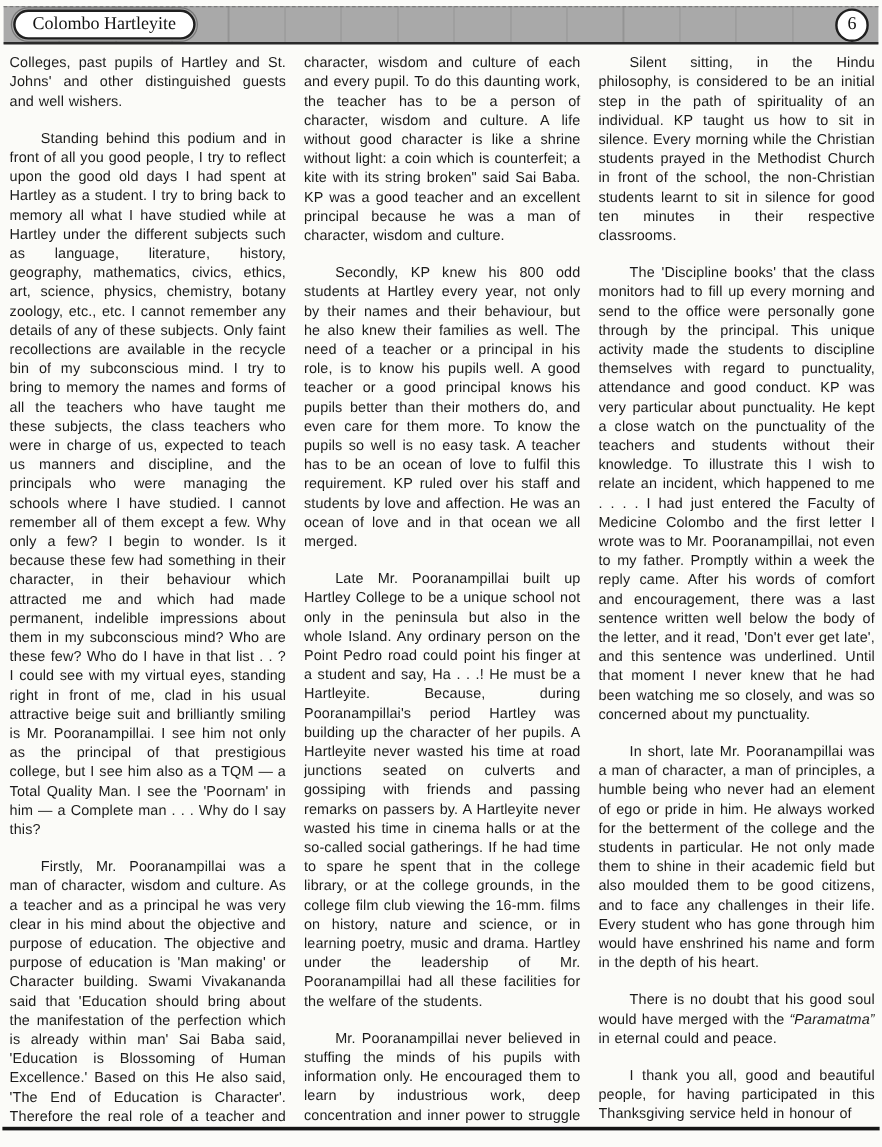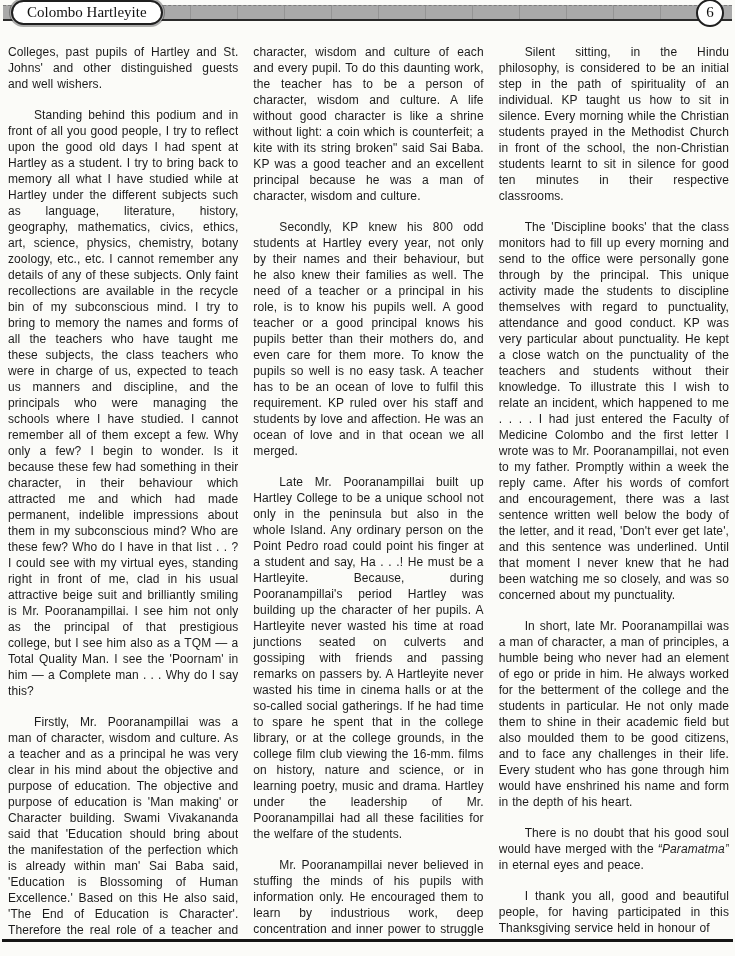--- a/index.html
+++ b/index.html
@@ -12,21 +12,21 @@
     position: relative;
   }
   .page {
     width: 735px; height: 956px;
     background: #fbfbf8;
     position: relative;
   }
   
   .header-band {
     position: absolute; left: 3px; top: 5px; right: 3px;
-    height: 16px;
+    height: 32px;
     background:
       repeating-linear-gradient(90deg, transparent 0 46px, rgba(0,0,0,0.12) 46px 47px),
       #a9a9a9;
     border-top: 1px dashed #7c7c7c;
     border-bottom: 2px solid #2a2a2a;
     display: flex; align-items: center; justify-content: space-between;
     padding: 0 8px;
     box-sizing: border-box;
   }
   .title-pill {
@@ -103,20 +103,20 @@
     <div class="col">
         <p class="para"><span>character, wisdom and culture of each and every pupil.  To do this daunting work, the teacher has to be a person of character, wisdom and culture.  A life without good character is like a shrine without light: a coin which is counterfeit; a kite with its string broken" said Sai Baba.  KP was a good teacher and an excellent principal because he was a man of character, wisdom and culture.</span></p>
         <p class="para indent"><span>Secondly, KP knew his 800 odd students at Hartley every year, not only by their names and their behaviour, but he also knew their families as well.  The need of a teacher or a principal in his role, is to know his pupils well.  A good teacher or a good principal knows his pupils better than their mothers do, and even care for them more.  To know the pupils so well is no easy task.  A teacher has to be an ocean of love to fulfil this requirement. KP ruled over his staff and students by love and affection.  He was an ocean of love and in that ocean we all merged.</span></p>
         <p class="para indent"><span>Late Mr. Pooranampillai built up Hartley College to be a unique school not only in the peninsula but also in the whole Island.  Any ordinary person on the Point Pedro road could point his finger at a student and say,  Ha . . .! He must be a Hartleyite.  Because, during Pooranampillai's period Hartley was building up the character of her pupils. A Hartleyite never wasted his time at road junctions seated on culverts and gossiping with friends and passing remarks on passers by.   A Hartleyite never wasted his time in cinema halls or at the so-called social gatherings.  If he had time to spare he spent that in the college library,  or at the college grounds, in the college film club viewing the 16-mm.  films on history, nature and science, or in learning poetry, music and drama. Hartley    under    the    leadership    of Mr. Pooranampillai had all these facilities for the welfare of the students.</span></p>
         <p class="para indent"><span>Mr. Pooranampillai never believed in stuffing the minds of his pupils with information only.  He encouraged them to learn by industrious work, deep concentration and inner power to struggle hard against the storm of any unfavourable circumstances.  His 3D approach of Duty, Discipline and</span></p>
       </div>
     <div class="col">
         <p class="para indent"><span>Silent sitting, in the Hindu philosophy, is considered to be an initial step in the path of spirituality of an individual.  KP taught us how to sit in silence.  Every morning while the Christian students prayed in the Methodist Church in front of the school, the non-Christian students learnt to sit in silence for good ten minutes in their respective classrooms.</span></p>
         <p class="para indent"><span>The 'Discipline books' that the class monitors had to fill up every morning and send to the office were personally gone through by the principal.  This unique activity made the students to discipline themselves with regard to punctuality, attendance and good conduct.  KP was very particular about punctuality.  He kept a close watch on the punctuality of the teachers and students without their knowledge.  To illustrate this I wish to relate an incident, which happened to me . . . .  I had just entered the Faculty of Medicine Colombo and the first letter I wrote was to Mr. Pooranampillai, not even to my father.  Promptly within a week the reply came.  After his words of comfort and encouragement, there was a last sentence written well below the body of the letter, and it read, 'Don't ever get late', and this sentence was underlined.  Until that moment I never knew that he had been watching me so closely, and was so concerned about my punctuality.</span></p>
         <p class="para indent"><span>In short, late Mr. Pooranampillai was a man of character, a man of principles, a humble being who never had an element of ego or pride in him.  He always worked for the betterment of the college and the students in particular.  He not only made them to shine in their academic field but also moulded them to be good citizens,  and to face any challenges in their life.  Every student who has gone through him would have enshrined his name and form in the depth of his heart.</span></p>
-        <p class="para indent"><span>There is no doubt that his good soul would have merged with the </span><span class="bi">“Paramatma”</span><span> in eternal eyes and peace.</span></p>
+        <p class="para indent"><span>There is no doubt that his good soul would have merged with the </span><span class="bi">“Paramatma”</span><span> in eternal could and peace.</span></p>
         <p class="para indent"><span>I thank you all, good and beautiful people, for having participated in this Thanksgiving service held in honour of</span></p>
       </div>
   </div>
 
   <div class="bottom-rule"></div>
 
 </div>
 
 </body></html>

